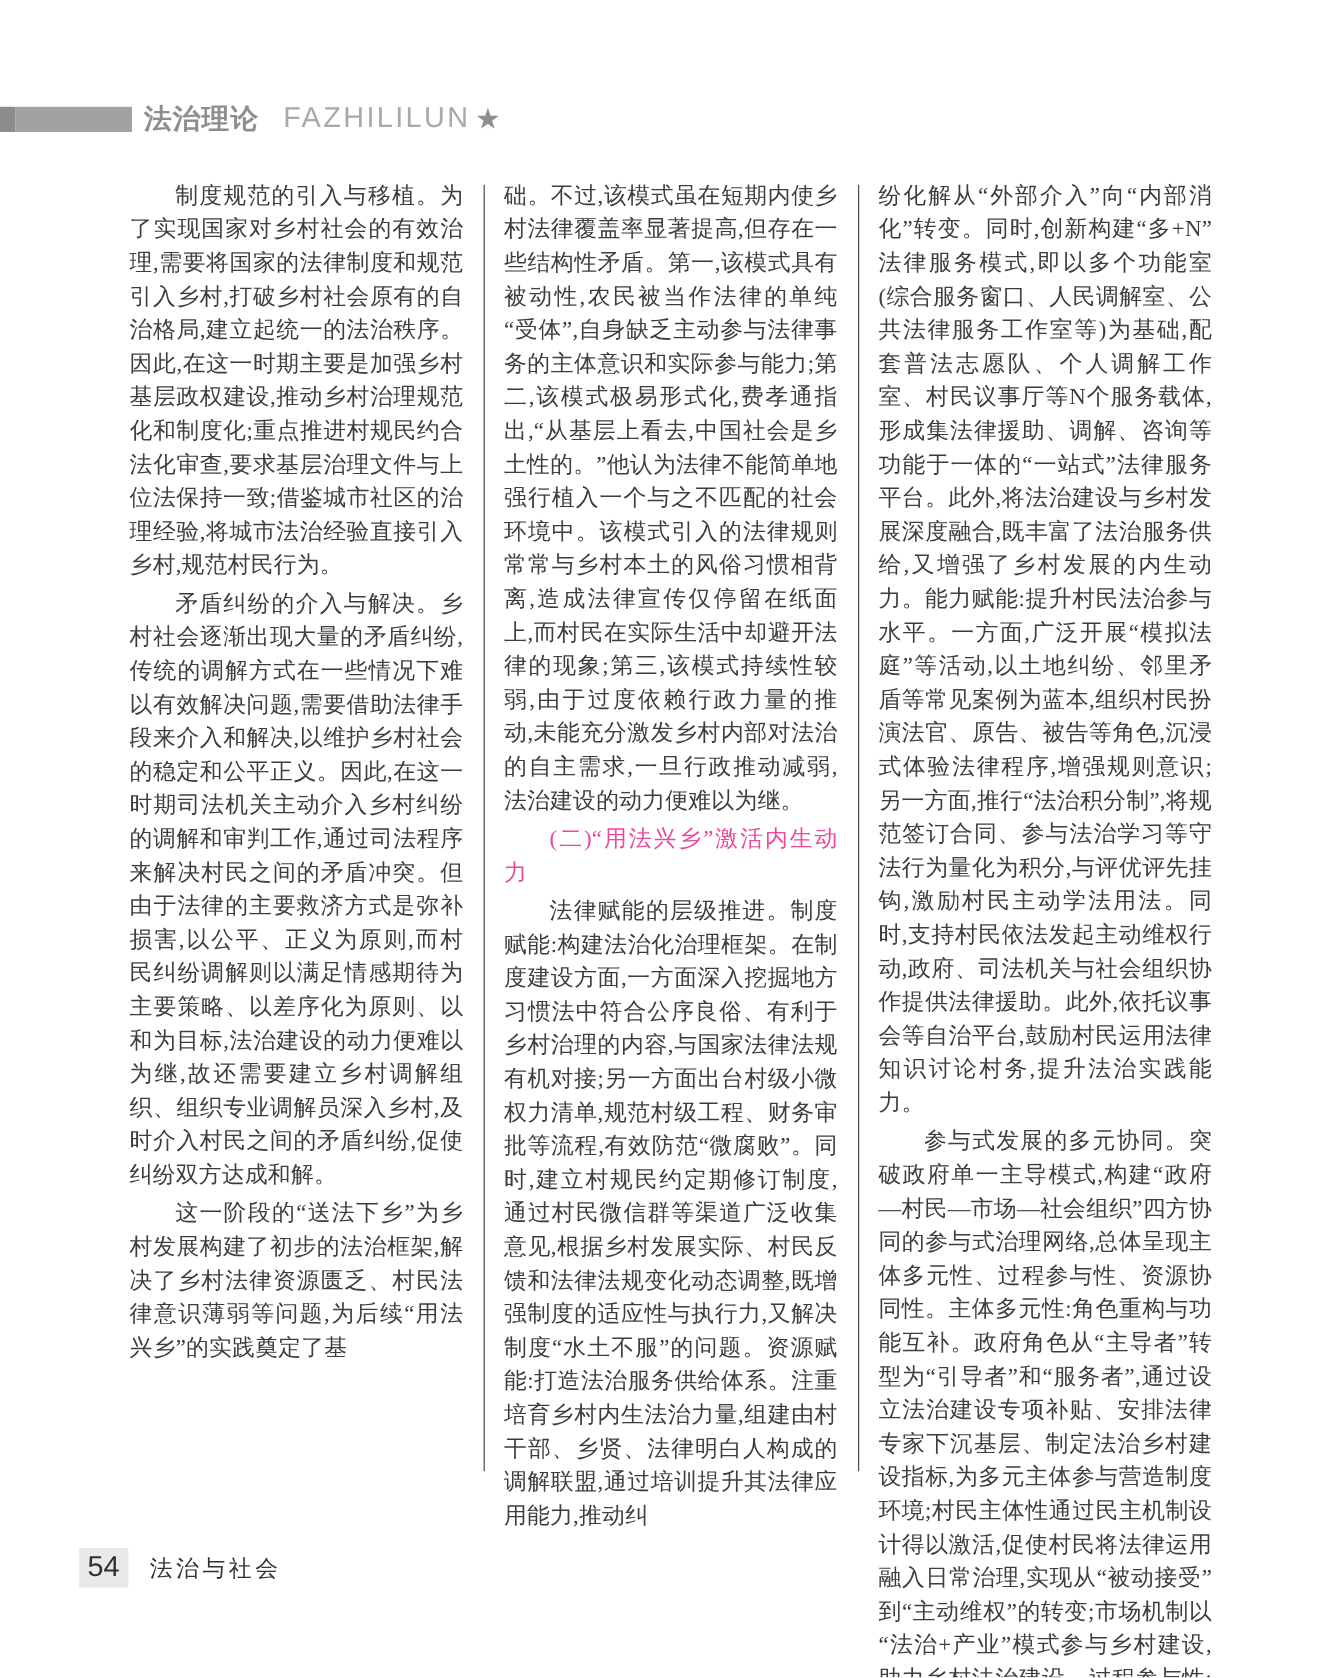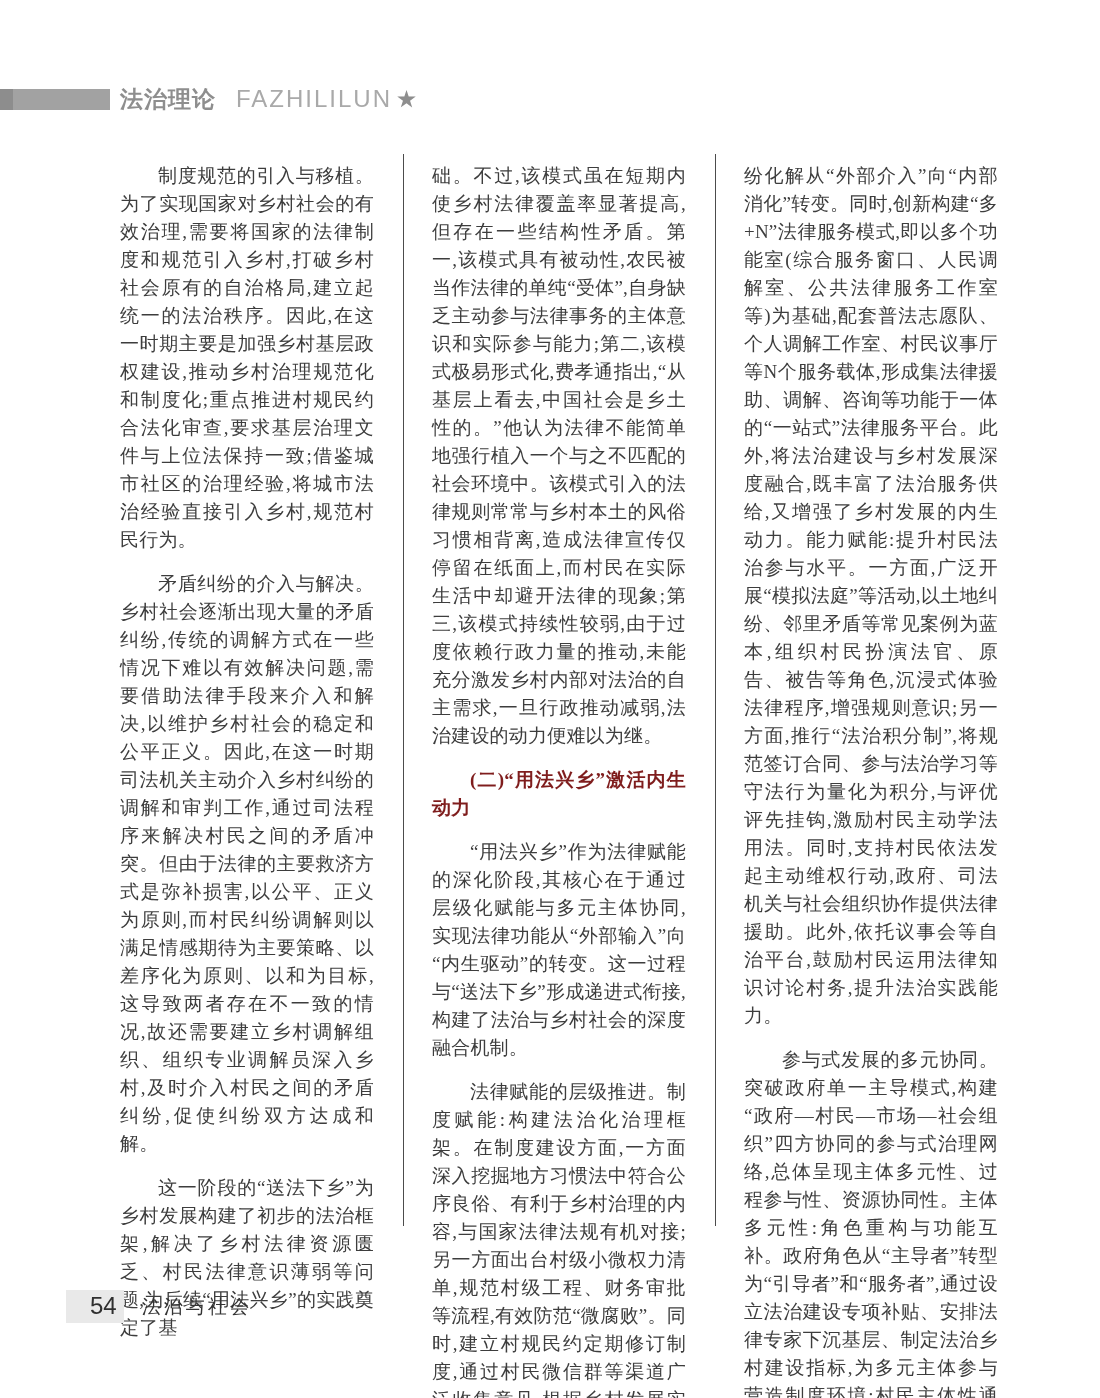--- a/index.html
+++ b/index.html
@@ -67,29 +67,29 @@
   }
   .col {
     width: 286px;
     font-size: 19px;
     line-height: 28px;
     color: #3d3d3d;
     text-align: justify;
     letter-spacing: 0.2px;
   }
   .col p {
-    margin: 16px;
+    margin: 4px;
     text-indent: 2em;
   }
   .col p.no-indent {
     text-indent: 0;
   }
   .col p.sub-heading {
-    font-weight: 700;
-    color: #7f1d1d;
+    font-weight: 400;
+    color: #ec4899;
   }
   .divider {
     width: 1px;
     background: #4c4c4c;
     height: 1072px;
     margin: 8px 12px 0 13px;
     flex-shrink: 0;
   }
   
   .footer {
@@ -97,21 +97,21 @@
     left: 66px;
     top: 1290px;
     display: flex;
     align-items: center;
   }
   .page-num {
     background: #e9e9e9;
     color: #2f2f2f;
     font-family: "Liberation Sans", "DejaVu Sans", sans-serif;
     font-size: 24px;
-    padding: 4px 7px 5px 24px;
+    padding: 4px 7px 5px 7px;
     line-height: 1;
   }
   .journal-title {
     margin-left: 18px;
     font-family: "Liberation Sans", "DejaVu Sans", sans-serif;
     font-weight: 400;
     font-size: 19px;
     color: #333333;
     letter-spacing: 3px;
   }
@@ -126,30 +126,29 @@
     <span class="header-bar-light"></span>
     <span class="header-title-cn">法治理论</span>
     <span class="header-title-latin">FAZHILILUN</span>
     <span class="header-star">★</span>
   </div>
 
   <div class="content">
 
     <div class="col">
       <p>制度规范的引入与移植。为了实现国家对乡村社会的有效治理,需要将国家的法律制度和规范引入乡村,打破乡村社会原有的自治格局,建立起统一的法治秩序。因此,在这一时期主要是加强乡村基层政权建设,推动乡村治理规范化和制度化;重点推进村规民约合法化审查,要求基层治理文件与上位法保持一致;借鉴城市社区的治理经验,将城市法治经验直接引入乡村,规范村民行为。</p>
-      <p>矛盾纠纷的介入与解决。乡村社会逐渐出现大量的矛盾纠纷,传统的调解方式在一些情况下难以有效解决问题,需要借助法律手段来介入和解决,以维护乡村社会的稳定和公平正义。因此,在这一时期司法机关主动介入乡村纠纷的调解和审判工作,通过司法程序来解决村民之间的矛盾冲突。但由于法律的主要救济方式是弥补损害,以公平、正义为原则,而村民纠纷调解则以满足情感期待为主要策略、以差序化为原则、以和为目标,这导致两者存在不一致的情况,故还需要建立乡村调解组织、组织专业调解员深入乡村,及时介入村民之间的矛盾纠纷,促使纠纷双方达成和解。</p>
+      <p>矛盾纠纷的介入与解决。乡村社会逐渐出现大量的矛盾纠纷,传统的调解方式在一些情况下难以有效解决问题,需要借助法律手段来介入和解决,以维护乡村社会的稳定和公平正义。因此,在这一时期司法机关主动介入乡村纠纷的调解和审判工作,通过司法程序来解决村民之间的矛盾冲突。但由于法律的主要救济方式是弥补损害,以公平、正义为原则,而村民纠纷调解则以满足情感期待为主要策略、以差序化为原则、以和为目标,法治建设的动力便难以为继,故还需要建立乡村调解组织、组织专业调解员深入乡村,及时介入村民之间的矛盾纠纷,促使纠纷双方达成和解。</p>
       <p>这一阶段的“送法下乡”为乡村发展构建了初步的法治框架,解决了乡村法律资源匮乏、村民法律意识薄弱等问题,为后续“用法兴乡”的实践奠定了基</p>
     </div>
 
     <div class="divider"></div>
 
     <div class="col">
       <p class="no-indent">础。不过,该模式虽在短期内使乡村法律覆盖率显著提高,但存在一些结构性矛盾。第一,该模式具有被动性,农民被当作法律的单纯“受体”,自身缺乏主动参与法律事务的主体意识和实际参与能力;第二,该模式极易形式化,费孝通指出,“从基层上看去,中国社会是乡土性的。”他认为法律不能简单地强行植入一个与之不匹配的社会环境中。该模式引入的法律规则常常与乡村本土的风俗习惯相背离,造成法律宣传仅停留在纸面上,而村民在实际生活中却避开法律的现象;第三,该模式持续性较弱,由于过度依赖行政力量的推动,未能充分激发乡村内部对法治的自主需求,一旦行政推动减弱,法治建设的动力便难以为继。</p>
       <p class="sub-heading">(二)“用法兴乡”激活内生动力</p>
-      <p>“用法兴乡”作为法律赋能的深化阶段,其核心在于通过层级化赋能与多元主体协同,实现法律功能从“外部输入”向“内生驱动”的转变。这一过程与“送法下乡”形成递进式衔接,构建了法治与乡村社会的深度融合机制。</p>
       <p>法律赋能的层级推进。制度赋能:构建法治化治理框架。在制度建设方面,一方面深入挖掘地方习惯法中符合公序良俗、有利于乡村治理的内容,与国家法律法规有机对接;另一方面出台村级小微权力清单,规范村级工程、财务审批等流程,有效防范“微腐败”。同时,建立村规民约定期修订制度,通过村民微信群等渠道广泛收集意见,根据乡村发展实际、村民反馈和法律法规变化动态调整,既增强制度的适应性与执行力,又解决制度“水土不服”的问题。资源赋能:打造法治服务供给体系。注重培育乡村内生法治力量,组建由村干部、乡贤、法律明白人构成的调解联盟,通过培训提升其法律应用能力,推动纠</p>
     </div>
 
     <div class="divider"></div>
 
     <div class="col">
       <p class="no-indent">纷化解从“外部介入”向“内部消化”转变。同时,创新构建“多+N”法律服务模式,即以多个功能室(综合服务窗口、人民调解室、公共法律服务工作室等)为基础,配套普法志愿队、个人调解工作室、村民议事厅等N个服务载体,形成集法律援助、调解、咨询等功能于一体的“一站式”法律服务平台。此外,将法治建设与乡村发展深度融合,既丰富了法治服务供给,又增强了乡村发展的内生动力。能力赋能:提升村民法治参与水平。一方面,广泛开展“模拟法庭”等活动,以土地纠纷、邻里矛盾等常见案例为蓝本,组织村民扮演法官、原告、被告等角色,沉浸式体验法律程序,增强规则意识;另一方面,推行“法治积分制”,将规范签订合同、参与法治学习等守法行为量化为积分,与评优评先挂钩,激励村民主动学法用法。同时,支持村民依法发起主动维权行动,政府、司法机关与社会组织协作提供法律援助。此外,依托议事会等自治平台,鼓励村民运用法律知识讨论村务,提升法治实践能力。</p>
       <p>参与式发展的多元协同。突破政府单一主导模式,构建“政府—村民—市场—社会组织”四方协同的参与式治理网络,总体呈现主体多元性、过程参与性、资源协同性。主体多元性:角色重构与功能互补。政府角色从“主导者”转型为“引导者”和“服务者”,通过设立法治建设专项补贴、安排法律专家下沉基层、制定法治乡村建设指标,为多元主体参与营造制度环境;村民主体性通过民主机制设计得以激活,促使村民将法律运用融入日常治理,实现从“被动接受”到“主动维权”的转变;市场机制以“法治+产业”模式参与乡村建设,助力乡村法治建设。过程参与性:共商共建共享的实践机制。通过建立</p>
     </div>
 

